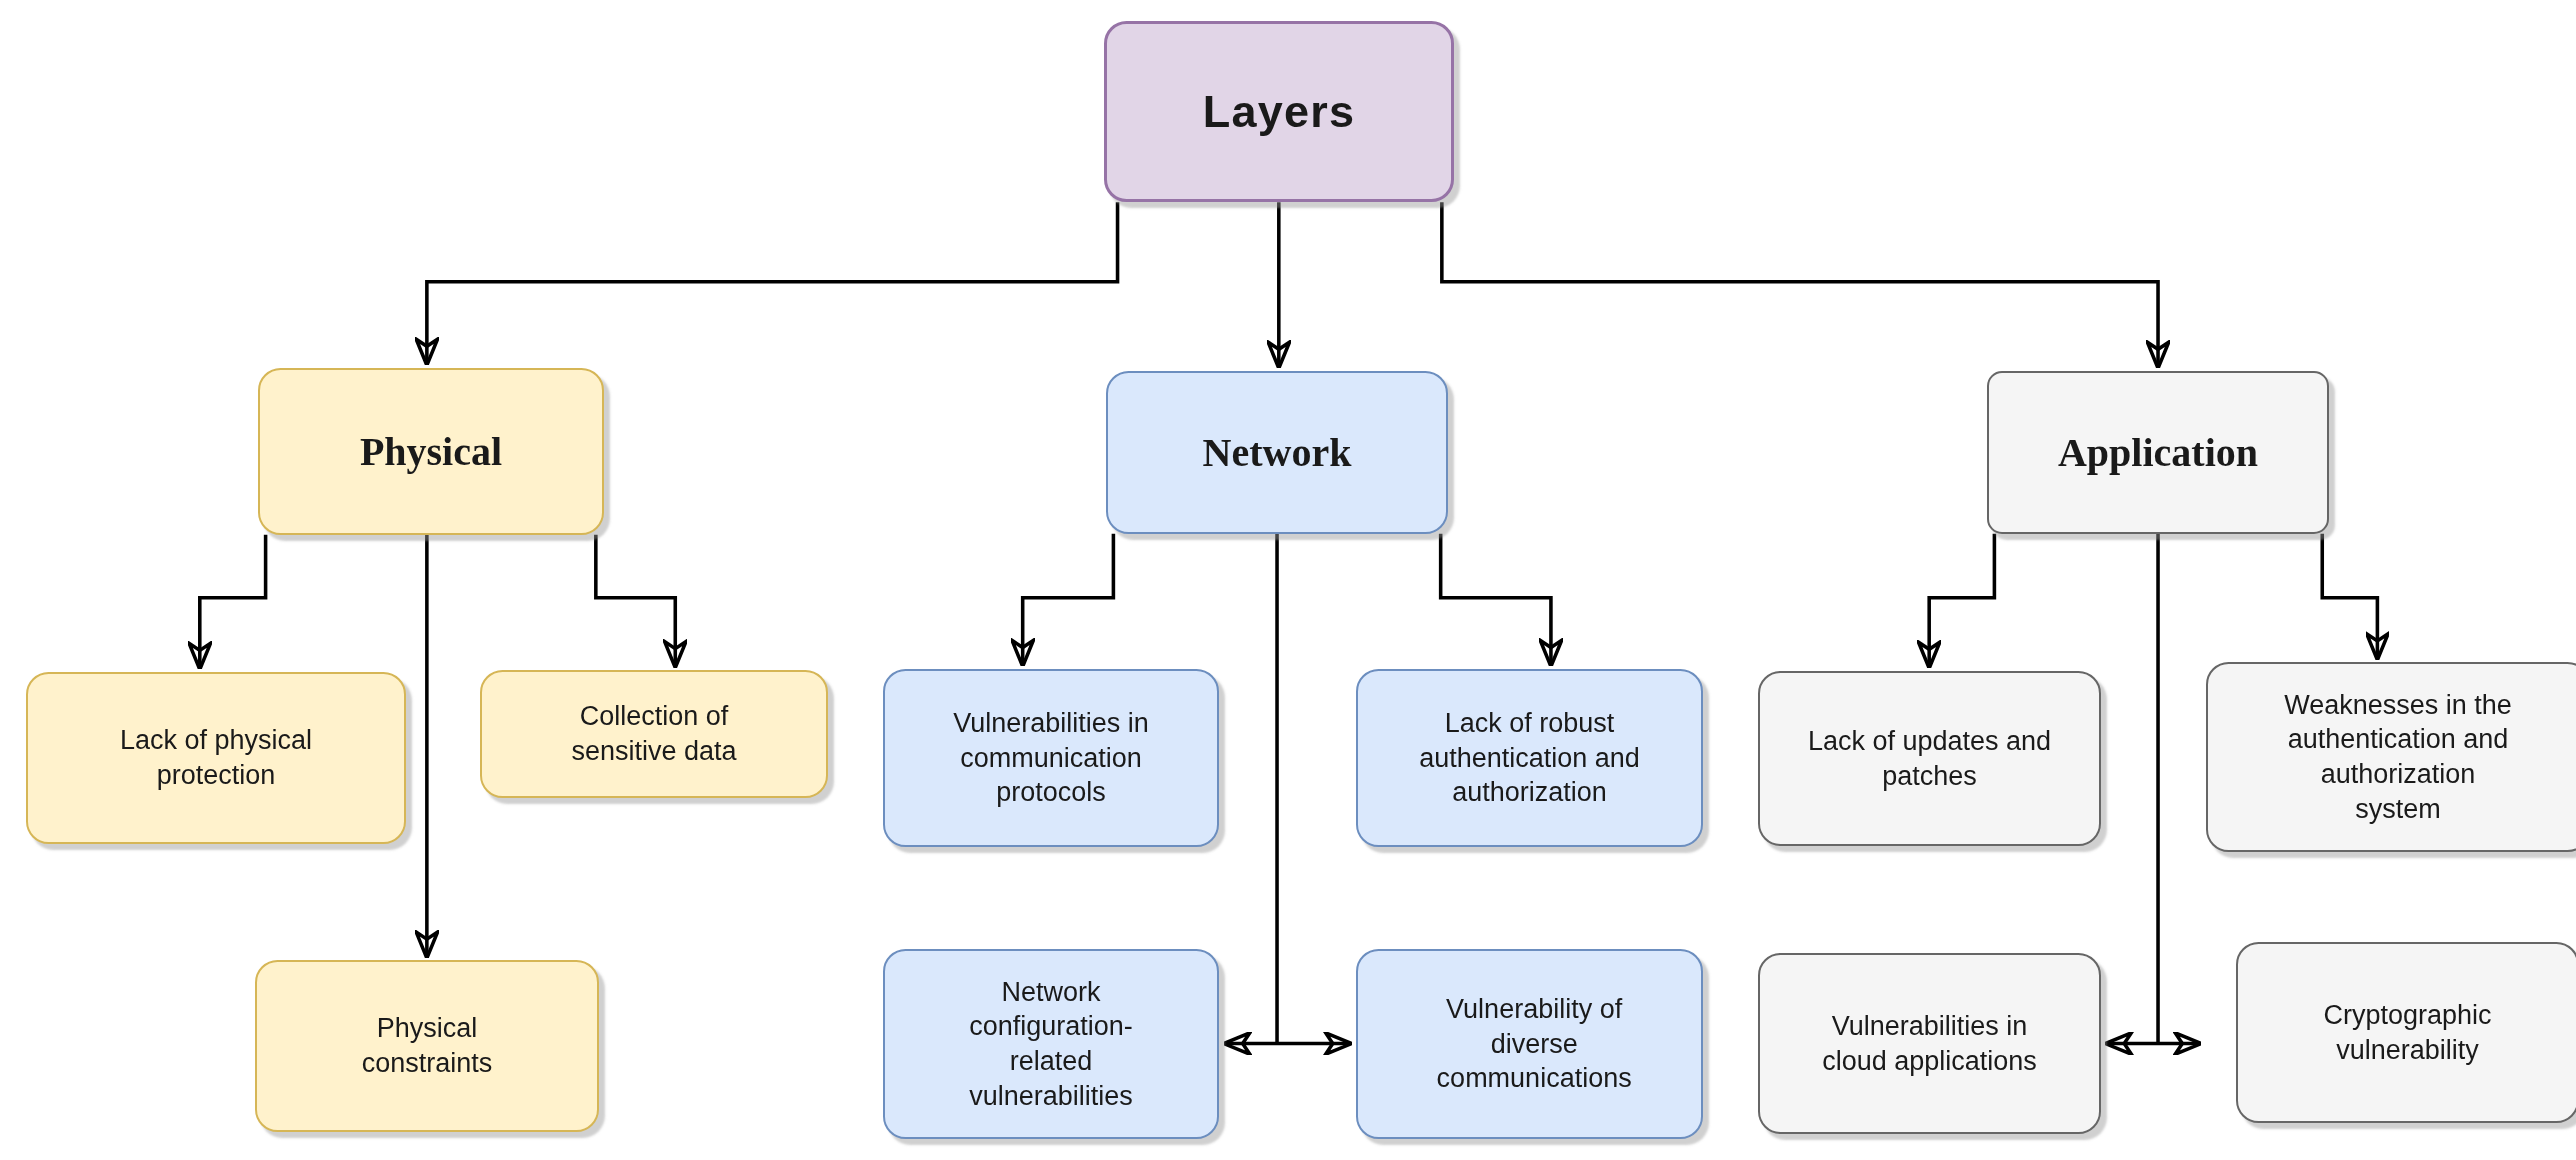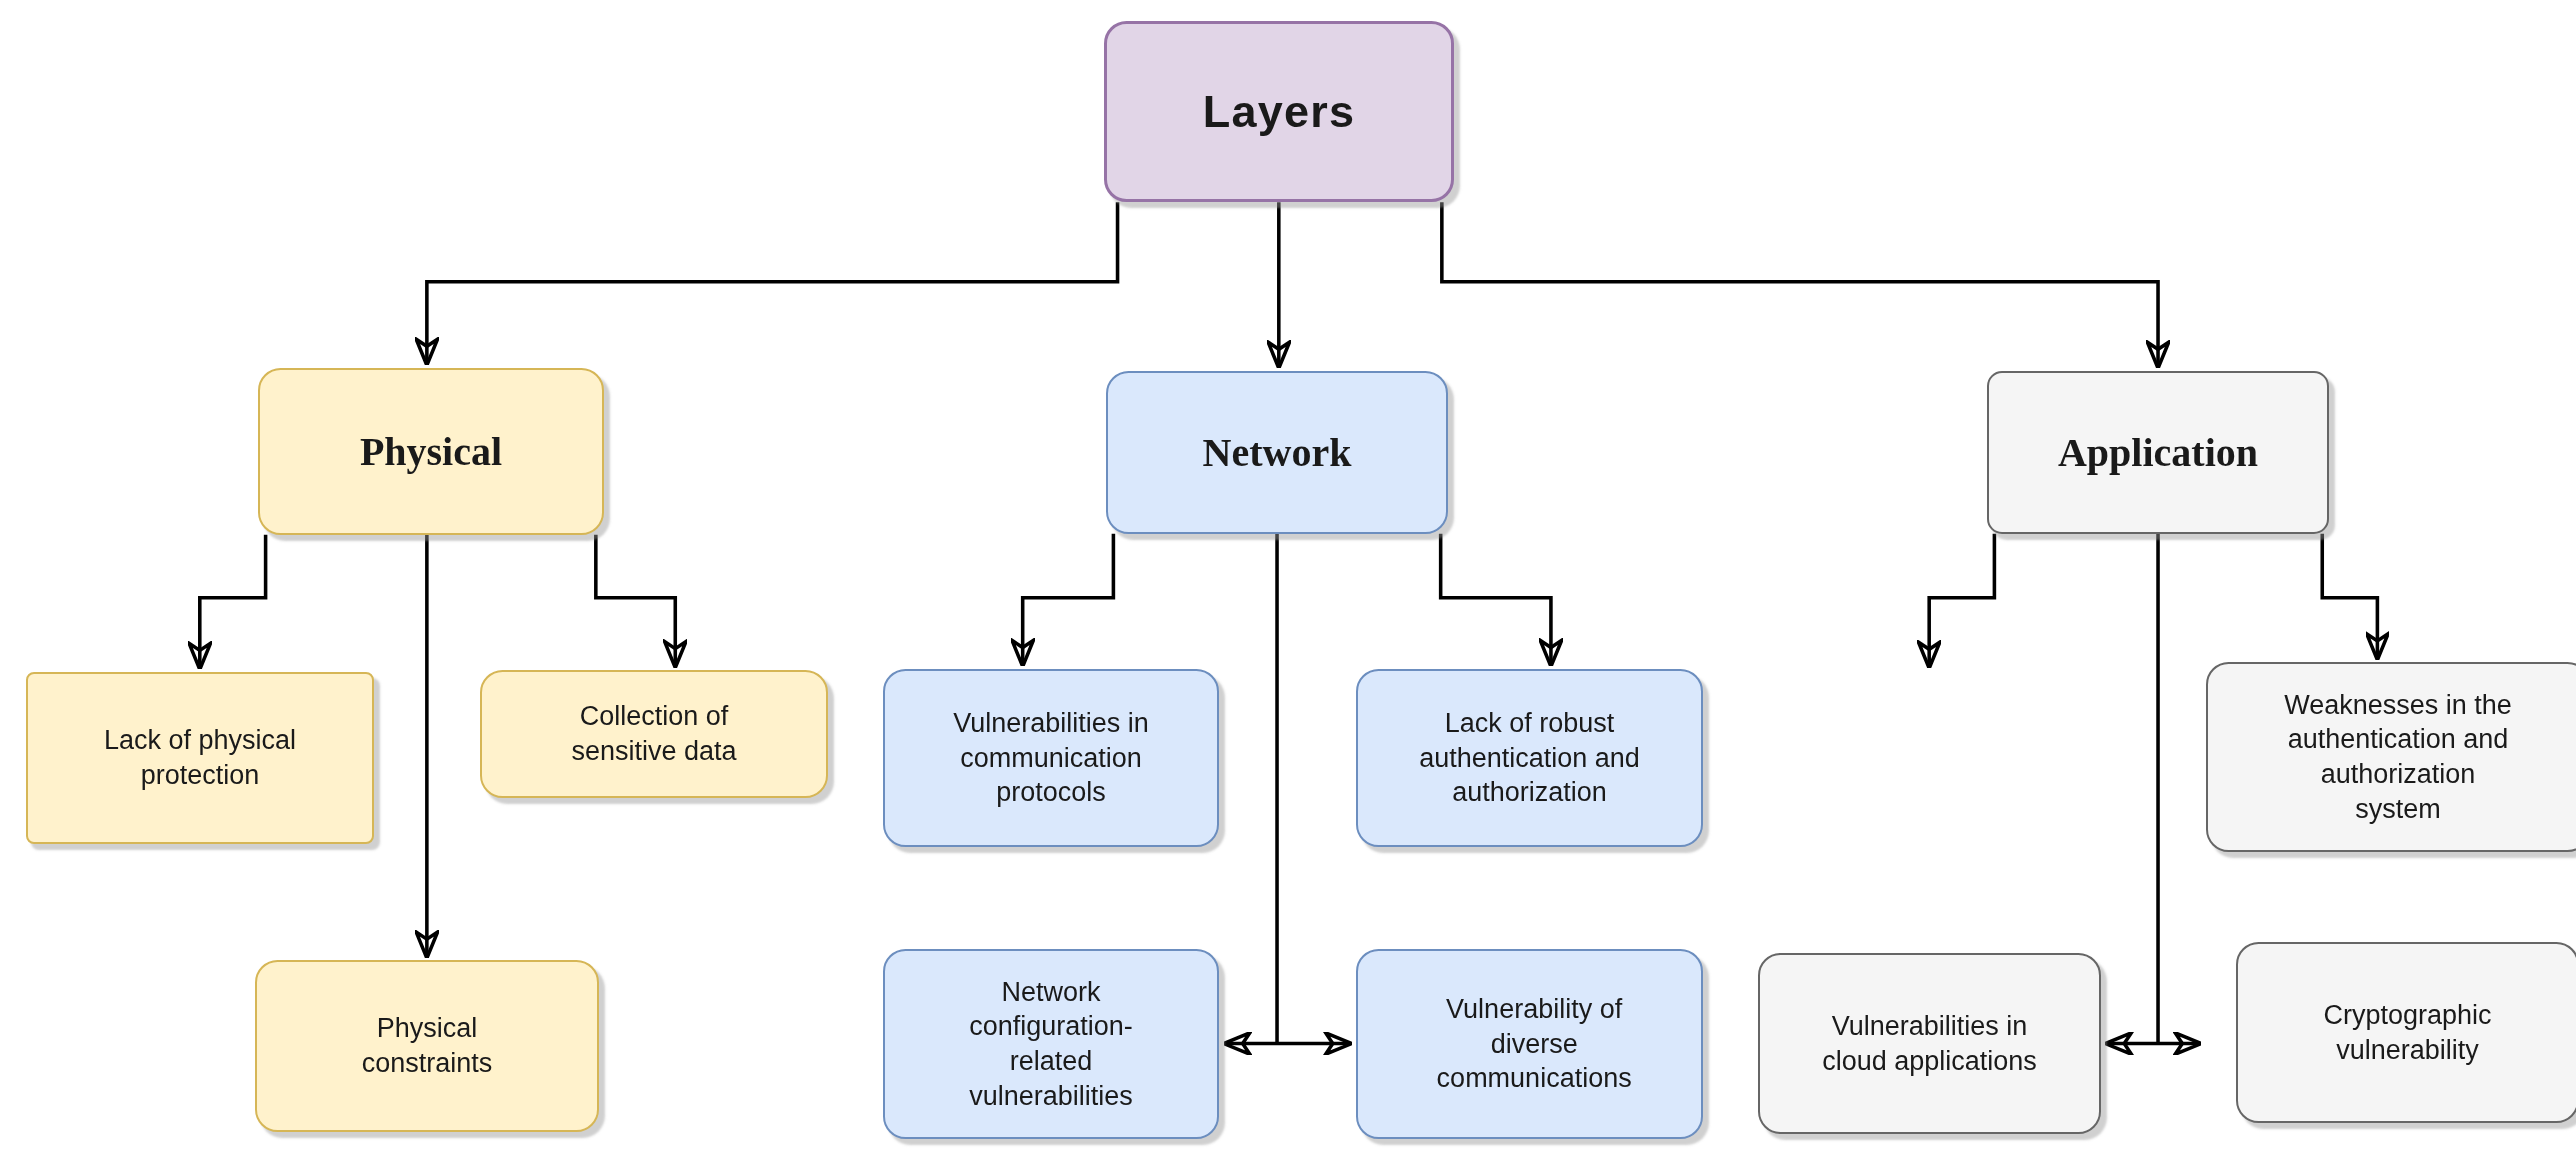--- a/index.html
+++ b/index.html
@@ -90,21 +90,21 @@
   </div>
 
   <div class="node c-blue" style="left:1106px; top:371px; width:342px; height:163px;">
     <span class="lbl-cat">Network</span>
   </div>
 
   <div class="node c-gray" style="left:1987px; top:371px; width:342px; height:163px;border-radius:15px;">
     <span class="lbl-cat">Application</span>
   </div>
 
-  <div class="node c-yellow" style="left:26px; top:672px; width:348px; height:172px;border-radius:8px;">
+  <div class="node c-yellow" style="left:26px; top:672px; width:380px; height:172px;">
     <span class="lbl-leaf">Lack of physical
 protection</span>
   </div>
 
   <div class="node c-yellow" style="left:480px; top:670px; width:348px; height:128px;">
     <span class="lbl-leaf">Collection of
 sensitive data</span>
   </div>
 
   <div class="node c-yellow" style="left:255px; top:960px; width:344px; height:172px;">
@@ -130,20 +130,24 @@
 related
 vulnerabilities</span>
   </div>
 
   <div class="node c-blue" style="left:1356px; top:949px; width:347px; height:190px;padding-left:20px;">
     <span class="lbl-leaf">Vulnerability of
 diverse
 communications</span>
   </div>
 
+  <div class="node c-gray" style="left:1758px; top:671px; width:343px; height:175px;">
+    <span class="lbl-leaf">Lack of updates and
+patches</span>
+  </div>
 
   <div class="node c-gray" style="left:2206px; top:662px; width:384px; height:190px;">
     <span class="lbl-leaf">Weaknesses in the
 authentication and
 authorization
 system</span>
   </div>
 
   <div class="node c-gray" style="left:1758px; top:953px; width:343px; height:181px;">
     <span class="lbl-leaf">Vulnerabilities in

